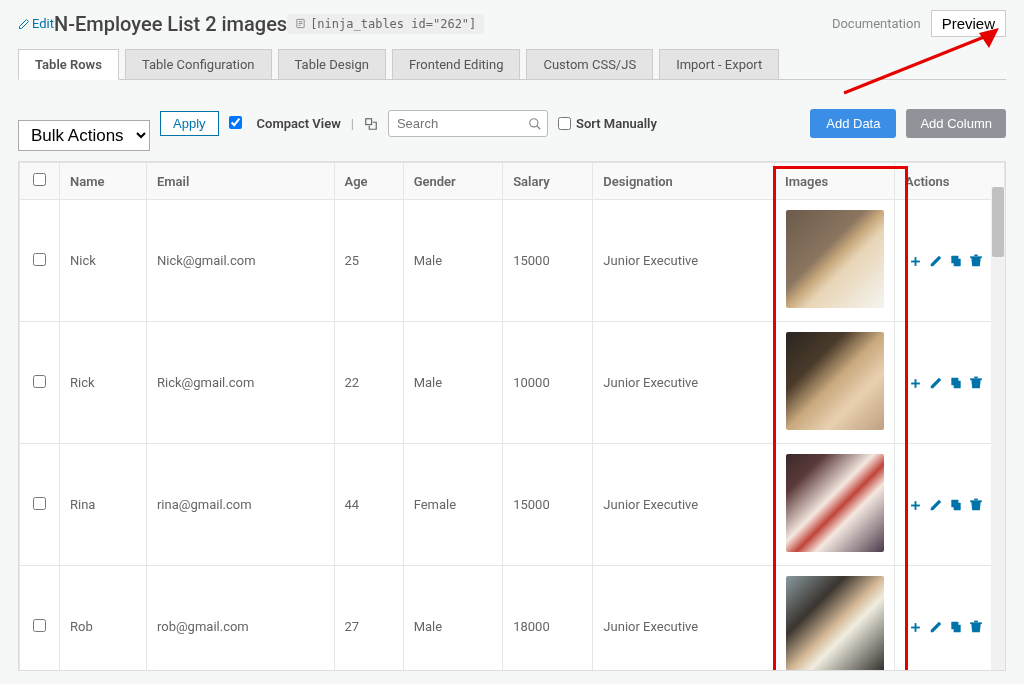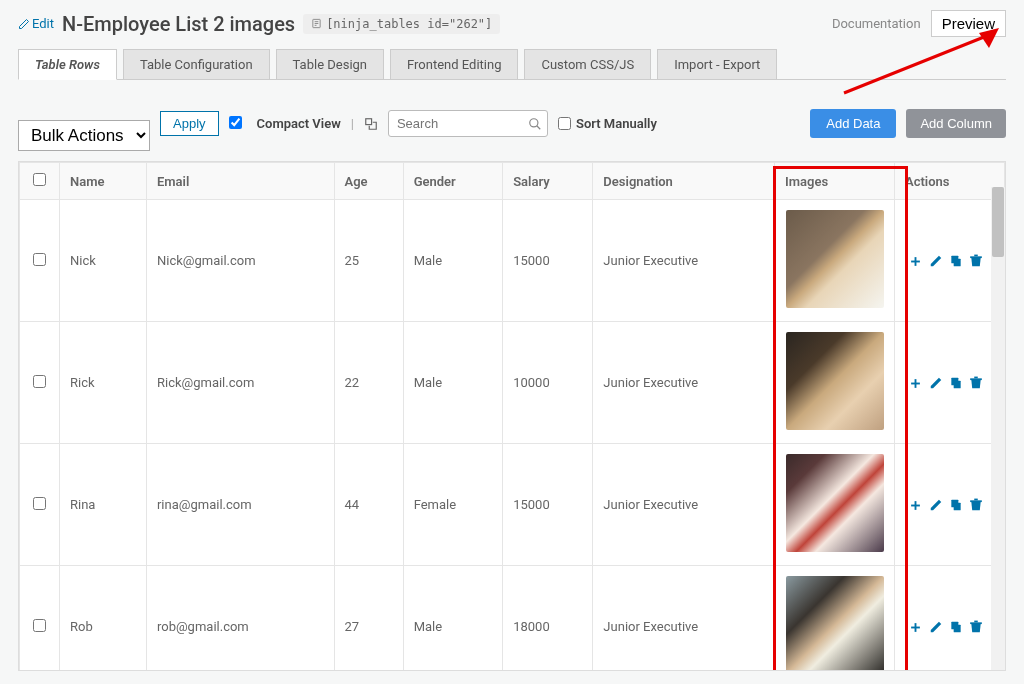--- a/index.html
+++ b/index.html
@@ -1,29 +1,29 @@
 <!DOCTYPE html>
 <html><head>
   <meta charset="utf-8">
   <style>
     * { box-sizing: border-box; margin: 0; padding: 0; }
     body { font-family: -apple-system, BlinkMacSystemFont, "Segoe UI", Roboto, sans-serif; font-size: 13px; color: #444; background: #f6f7f7; }
     .page { padding: 10px 18px; max-width: 1024px; }
     .header-row { display: flex; align-items: center; justify-content: space-between; margin-bottom: 12px; }
-    .header-left { display: flex; align-items: center; gap: 8px; }
+    .header-left { display: flex; align-items: center; }
     .edit-link { color: #0073aa; font-size: 13px; display: flex; align-items: center; gap: 2px; cursor: pointer; }
     .title { font-size: 20px; font-weight: 500; color: #444; }
     .shortcode-box { background: #eee; border-radius: 3px; padding: 3px 8px; font-family: monospace; font-size: 12px; color: #666; display: flex; align-items: center; gap: 4px; }
     .header-right { display: flex; align-items: center; gap: 10px; }
     .doc-link { color: #888; font-size: 13px; }
     .preview-btn { background: #fff; border: 1px solid #ccc; padding: 4px 10px; font-size: 15px; cursor: pointer; }
     
     .tabs { display: flex; border-bottom: 1px solid #ccc; margin-bottom: 16px; }
     .tab { background: #e4e4e4; border: 1px solid #ccc; padding: 7px 16px; font-size: 13px; color: #555; cursor: pointer; margin-right: 6px; border-bottom: none; }
-    .tab.active { background: #fff; font-weight: 600; border-bottom: 1px solid #fff; margin-bottom: -1px; font-style: italic; }
+    .tab.active { background: #fff; font-weight: 600; border-bottom: 1px solid #fff; margin-bottom: -1px; }
     
     .toolbar { display: flex; align-items: center; gap: 10px; margin-bottom: 10px; }
     .bulk-select { padding: 4px 8px; border: 1px solid #aaa; font-size: 17px; background: #fff; margin-top: 24px; }
     .apply-btn { padding: 4px 12px; border: 1px solid #0073aa; color: #0073aa; background: #fff; font-size: 13px; cursor: pointer; }
     .compact-view { display: flex; align-items: flex-start; gap: 13px; font-size: 13px; font-weight: 600; }
     .compact-view input { margin-right: 2px; }
     .vbar { color: #aaa; }
     .search-wrap { position: relative; display: flex; align-items: center; }
     .search-input { padding: 5px 30px 5px 8px; border: 1px solid #bbb; font-size: 13px; width: 160px; border-radius: 3px; }
     .search-icon-wrap { position: absolute; right: 6px; color: #888; display: flex; }

